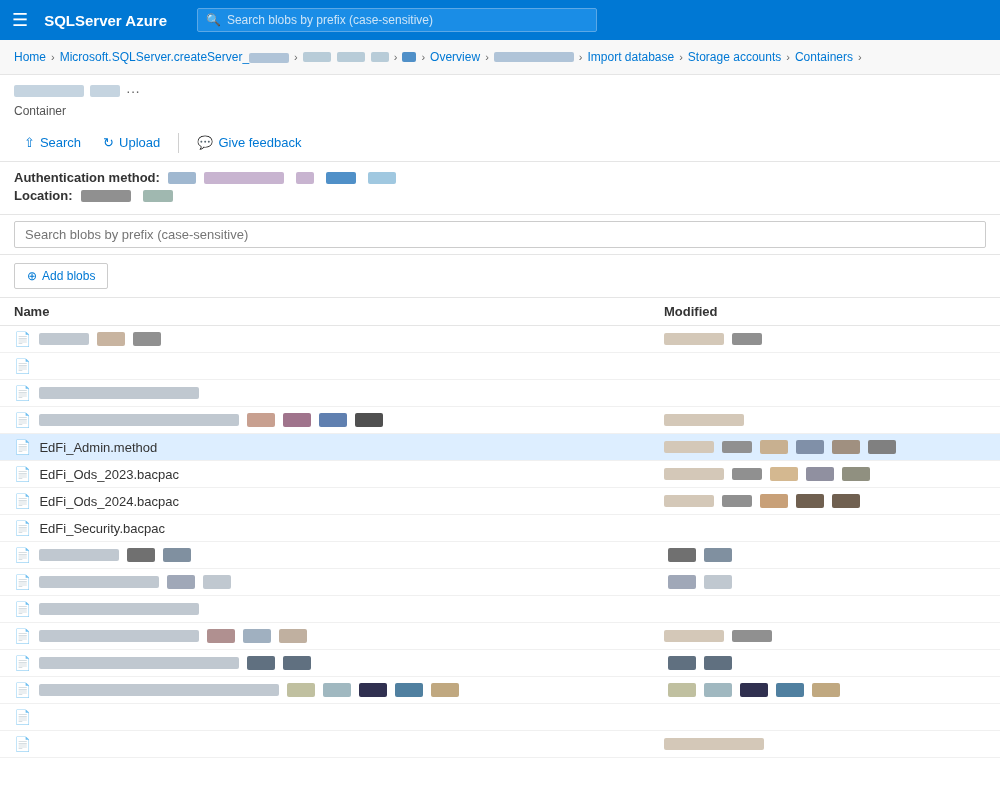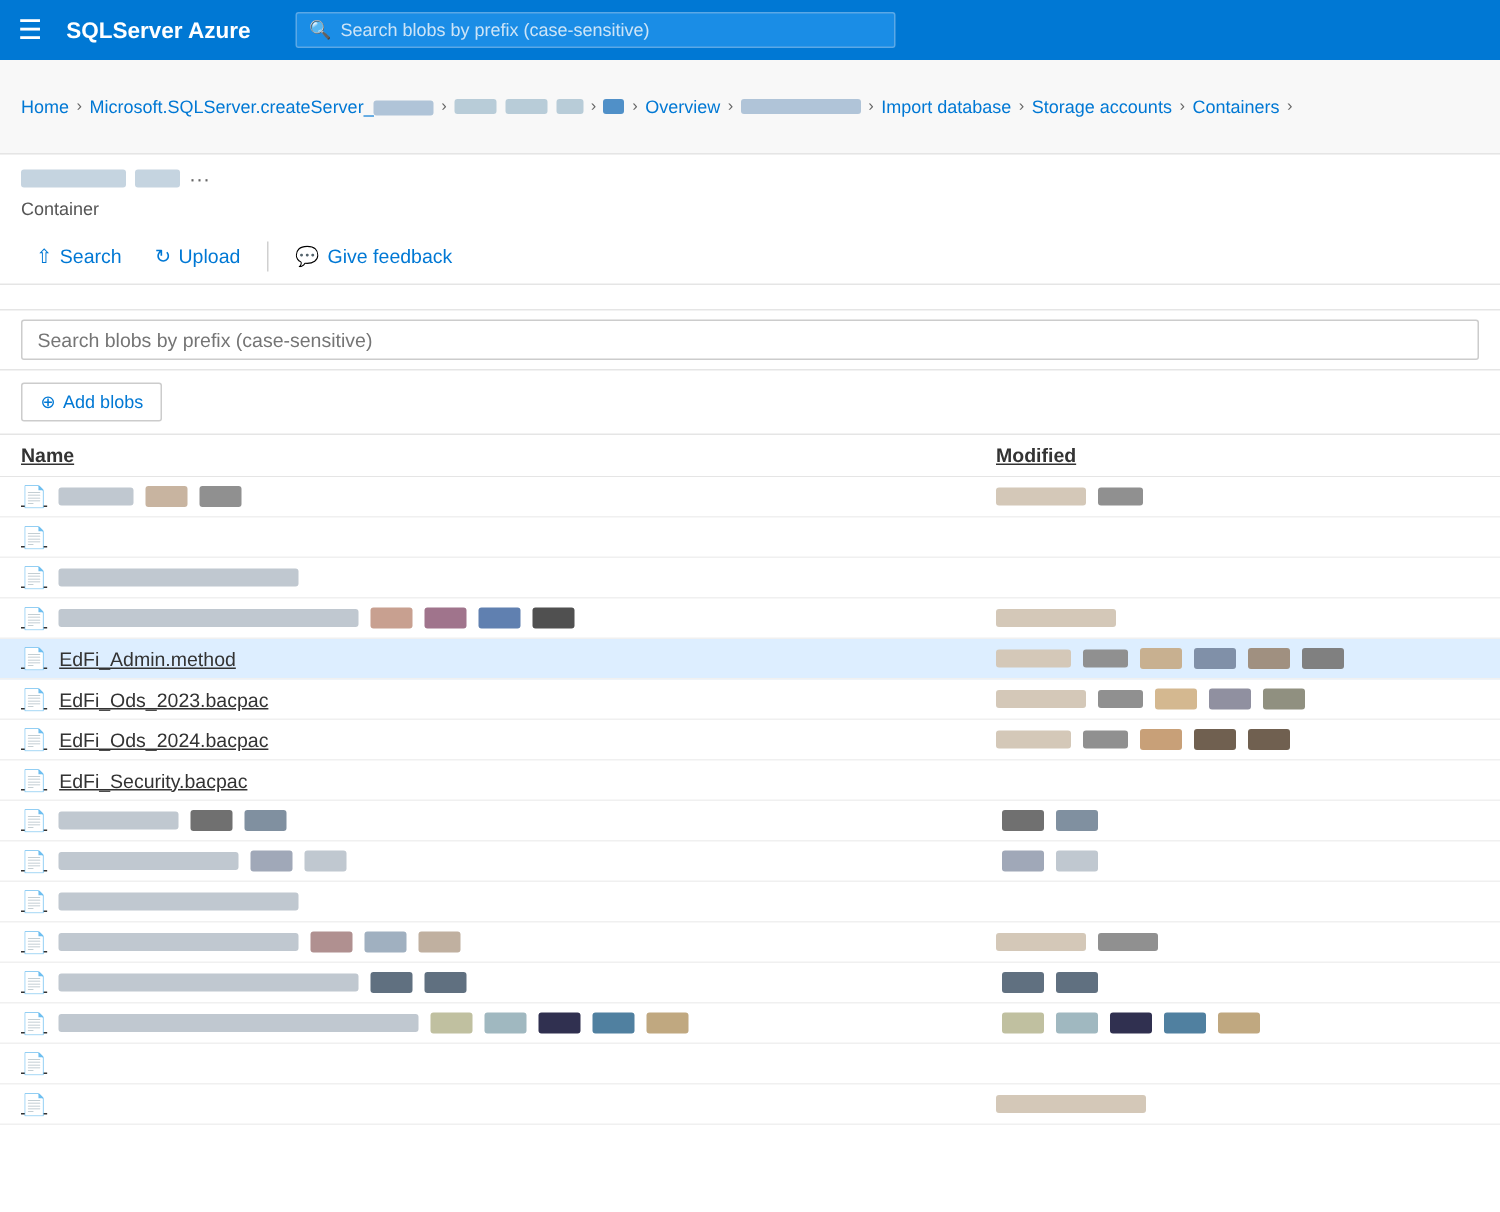--- a/index.html
+++ b/index.html
@@ -45,21 +45,21 @@
       color: #cce4f7;
       font-size: 12px;
       width: 100%;
     }
     .topbar-search input::placeholder { color: #cce4f7; }
     .topbar-search-icon { color: #cce4f7; font-size: 12px; }
 
     
     .breadcrumb {
       background: #f8f8f8;
-      padding: 24px 14px;
+      padding: 10px 14px;
       font-size: 12px;
       display: flex;
       align-items: center;
       flex-wrap: wrap;
       gap: 2px;
       border-bottom: 1px solid #e5e5e5;
     }
     .breadcrumb-item { color: #0078d4; cursor: pointer; }
     .breadcrumb-sep { color: #666; margin: 0 3px; font-size: 11px; }
     .breadcrumb-blurred {
@@ -197,21 +197,20 @@
       background: #c5d4e0;
     }
     .modified-cell {
       display: flex;
       align-items: center;
       gap: 4px;
     }
     .table-container {
       overflow-y: auto;
       max-height: 600px;
-      text-decoration: underline;
     }
     .th-name { width: 65%; }
     .th-modified { width: 35%; }
 
     .col-swatch {
       display: inline-block;
       border-radius: 2px;
       height: 14px;
       vertical-align: middle;
     }
@@ -270,20 +269,33 @@
     <span>Upload</span>
   </button>
   <div class="toolbar-divider"></div>
   <button class="toolbar-btn">
     <span>💬</span>
     <span>Give feedback</span>
   </button>
 </div>
 
 <div class="info-section">
+  <div class="info-row">
+    <span class="info-label">Authentication method:</span>
+    <span class="blurred-block" style="width:28px;background:#a0b8d0;"></span>
+    <span class="blurred-block" style="width:80px;background:#c8b4d0;"></span>
+    <span class="blurred-block" style="width:18px;background:#c8b4d0;margin-left:4px;"></span>
+    <span class="blurred-block" style="width:30px;background:#5090c8;margin-left:4px;"></span>
+    <span class="blurred-block" style="width:28px;background:#a0c8e0;margin-left:4px;"></span>
+  </div>
+  <div class="info-row">
+    <span class="info-label">Location:</span>
+    <span class="blurred-block" style="width:50px;background:#909090;"></span>
+    <span class="blurred-block" style="width:30px;background:#a0b8b0;margin-left:4px;"></span>
+  </div>
 </div>
 
 <div class="search-bar-container">
   <input class="search-bar" type="text" placeholder="Search blobs by prefix (case-sensitive)" style="">
 </div>
 
 <div class="filter-bar">
   <button class="add-filter-btn">
     <span>⊕</span>
     <span>Add blobs</span>

